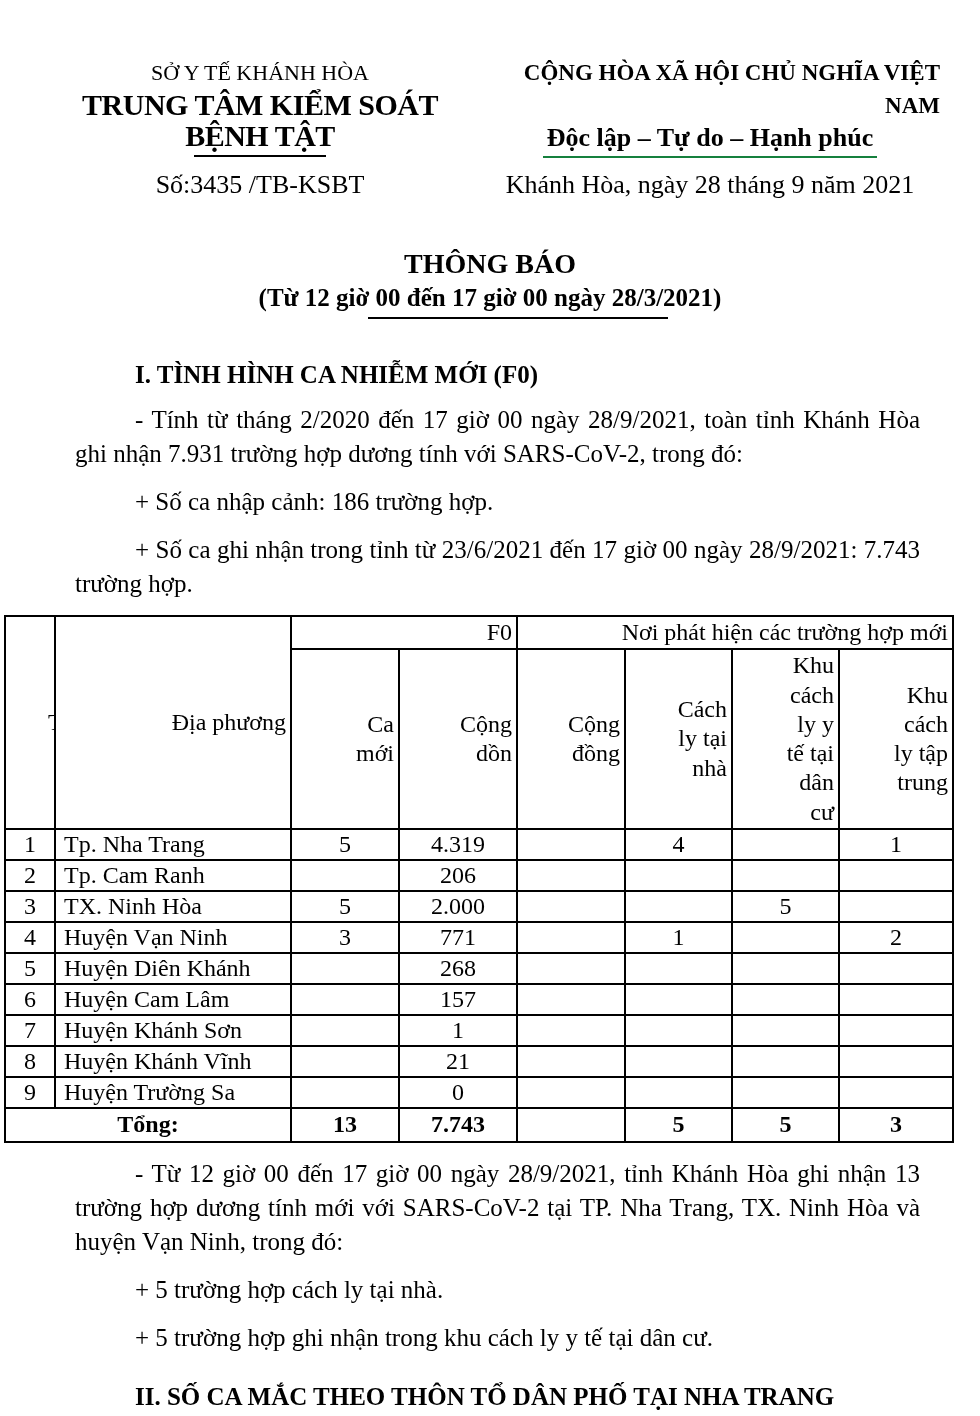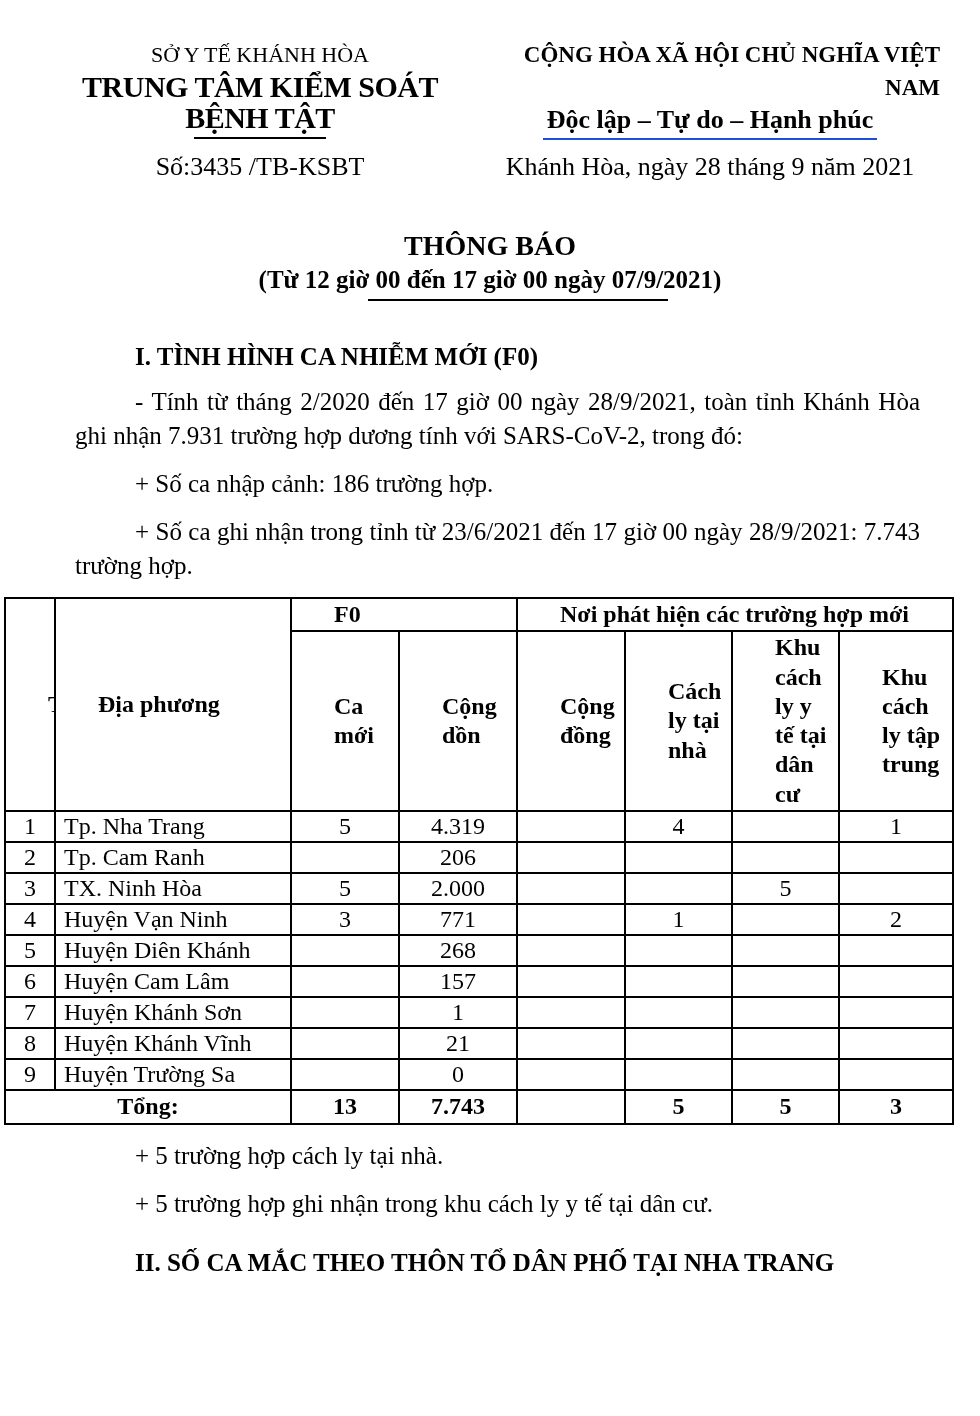--- a/index.html
+++ b/index.html
@@ -5,29 +5,29 @@
   html,body{margin:0;padding:0;}
   body{
     width:980px;height:1416px;
     background:#ffffff;color:#000;
     font-family:"Liberation Serif","DejaVu Serif",serif;
     overflow:hidden;
   }
   .page{position:relative;width:980px;height:1416px;}
 
   
-  .letterhead{display:flex;margin-top:38px;}
+  .letterhead{display:flex;margin-top:56px;}
   .lh-left{width:440px;margin-left:40px;text-align:center;}
   .lh-right{width:460px;margin-left:0;text-align:center;}
   .org-parent{font-size:22px;line-height:33px;}
   .org-unit{font-size:30px;font-weight:bold;line-height:31px;letter-spacing:-0.5px;}
   .org-rule{width:132px;height:0;border-bottom:2px solid #000;margin:4px auto 0;}
   .nat-line1{font-size:23px;font-weight:bold;line-height:33px;text-align:right;}
   .nat-line2{font-size:26px;font-weight:bold;line-height:32px;display:inline-block;
-             border-bottom:2px solid #1d4ed8;padding:0 4px 2px;}
+             border-bottom:2px solid #15803d;padding:0 4px 2px;}
 
   .num-date{display:flex;margin-top:12px;}
   .doc-number{width:440px;margin-left:40px;text-align:center;font-size:26px;}
   .place-date{width:460px;text-align:center;font-size:26px;}
 
   
   .title-block{margin-top:46px;text-align:center;}
   .doc-title{font-size:28px;font-weight:bold;line-height:36px;font-family:Liberation Serif, serif;}
   .doc-subtitle1{font-size:25px;font-weight:bold;line-height:33px;margin-top:2px;}
   .doc-subtitle2{font-size:25px;font-weight:bold;line-height:32px;}
@@ -37,21 +37,21 @@
   
   .content{margin:0 60px 0 75px;}
   .sec-heading{font-size:25px;font-weight:bold;padding-left:60px;margin:42px 0 0;}
   .para{font-size:25px;line-height:34px;text-indent:60px;text-align:justify;margin:14px 0 0;}
   .para.plus{text-align:left;}
 
   
   table.covid{border-collapse:collapse;margin:14px 0 0 4px;width:948px;
               font-size:24px;table-layout:fixed;}
   table.covid th,table.covid td{border:2px solid #000;padding:1px 4px;overflow:hidden;}
-  table.covid th{font-weight:bold;text-align:left;line-height:1.22;padding-left:42px;}
+  table.covid th{font-weight:normal;text-align:right;line-height:1.22;padding-left:42px;}
   table.covid td{text-align:center;height:27px;}
   table.covid .group-row th{height:28px;}
   table.covid td.loc{text-align:left;padding-left:8px;}
   table.covid tr.total td{font-weight:bold;height:30px;}
   col.c-tt{width:50px;} col.c-loc{width:236px;} col.c-new{width:108px;}
   col.c-cum{width:118px;} col.c-comm{width:108px;} col.c-home{width:107px;}
   col.c-med{width:107px;} col.c-cent{width:114px;}
 </style>
 </head>
 <body>
@@ -70,21 +70,21 @@
     </div>
   </div>
 
   <div class="num-date">
     <div class="doc-number">Số:3435 /TB-KSBT</div>
     <div class="place-date">Khánh Hòa, ngày 28 tháng 9 năm 2021</div>
   </div>
 
   <div class="title-block">
     <div class="doc-title">THÔNG BÁO</div>
-    <div class="doc-subtitle2">(Từ 12 giờ 00 đến 17 giờ 00 ngày 07/9/2021)</div>
+    <div class="doc-subtitle2">(Từ 12 giờ 00 đến 17 giờ 00 ngày 28/3/2021)</div>
     <div class="title-rule"></div>
   </div>
 
   <div class="content">
     <div class="sec-heading">I. TÌNH HÌNH CA NHIỄM MỚI (F0)</div>
     <p class="para">- Tính từ tháng 2/2020 đến 17 giờ 00 ngày 28/9/2021, toàn tỉnh Khánh Hòa ghi nhận 7.931 trường hợp dương tính với SARS-CoV-2, trong đó:</p>
     <p class="para plus">+ Số ca nhập cảnh: 186 trường hợp.</p>
     <p class="para">+ Số ca ghi nhận trong tỉnh từ 23/6/2021 đến 17 giờ 00 ngày 28/9/2021: 7.743 trường hợp.</p>
   </div>
 
@@ -212,19 +212,20 @@
           <td>7.743</td>
           <td></td>
           <td>5</td>
           <td>5</td>
           <td>3</td>
         </tr>
       </tbody>
   </table>
 
   <div class="content">
+    <p class="para">- Từ 12 giờ 00 đến 17 giờ 00 ngày 28/9/2021, tỉnh Khánh Hòa ghi nhận 13 trường hợp dương tính mới với SARS-CoV-2 tại TP. Nha Trang, TX. Ninh Hòa và huyện Vạn Ninh, trong đó:</p>
     <p class="para plus">+ 5 trường hợp cách ly tại nhà.</p>
     <p class="para plus">+ 5 trường hợp ghi nhận trong khu cách ly y tế tại dân cư.</p>
     <div class="sec-heading" style="margin-top:28px;">II. SỐ CA MẮC THEO THÔN TỔ DÂN PHỐ TẠI NHA TRANG</div>
 
   </div>
 
 </div>
 
 </body></html>

